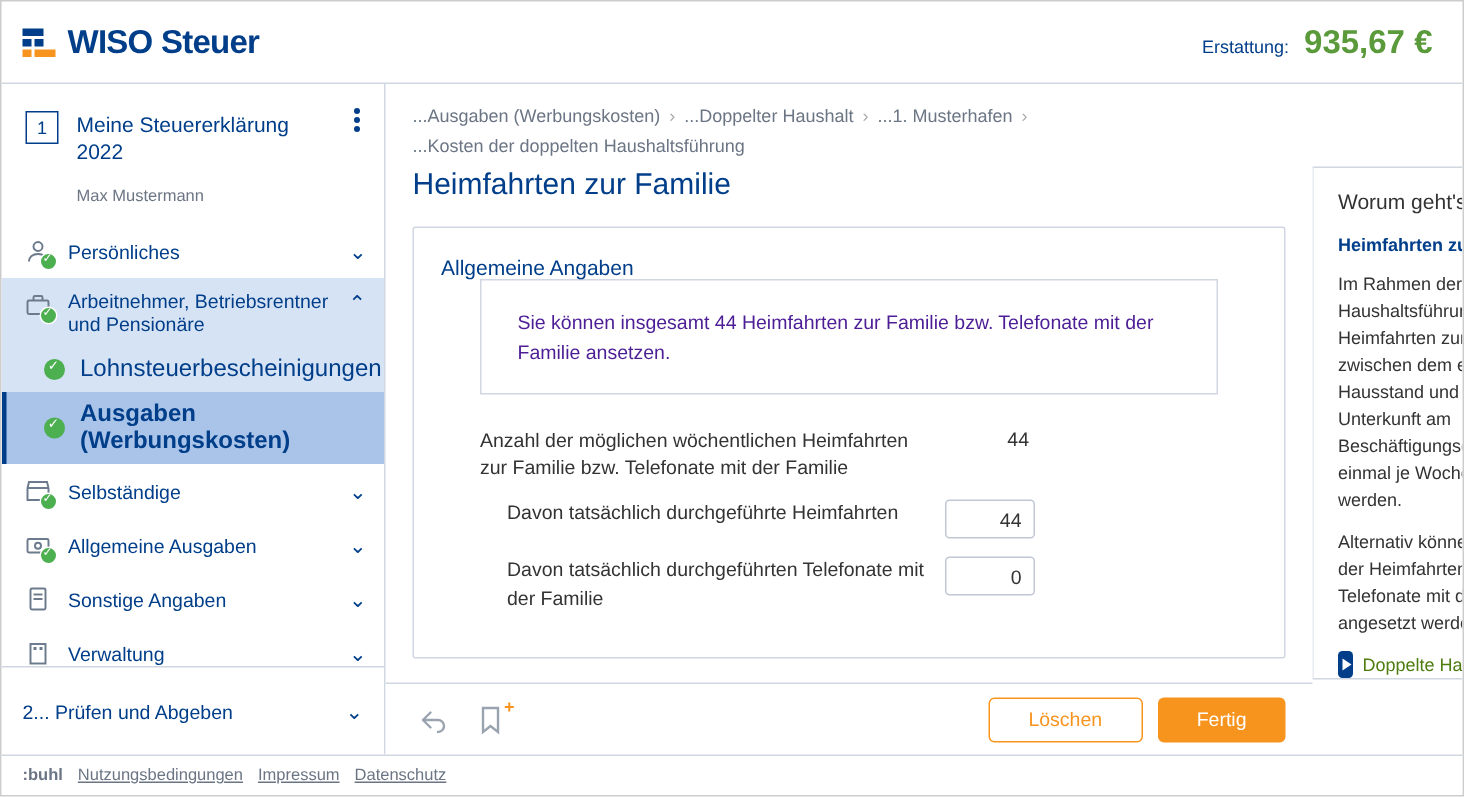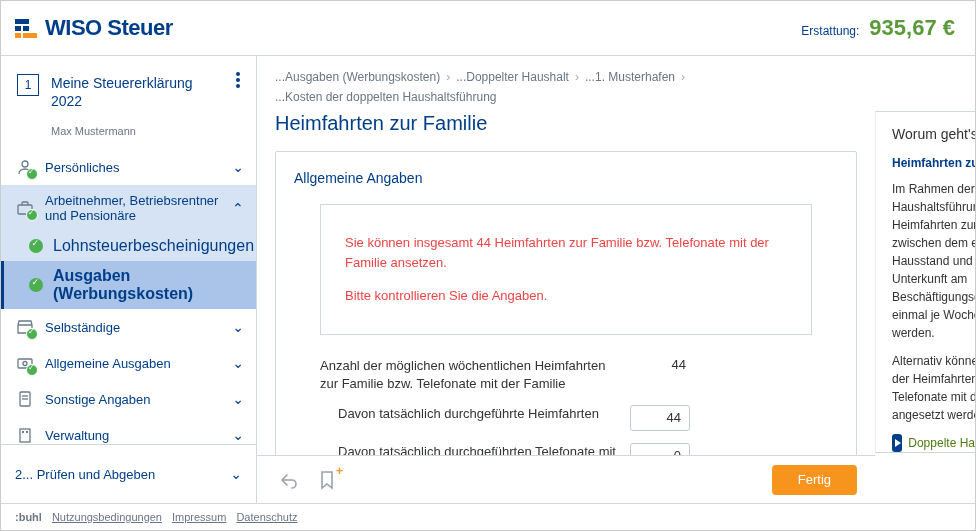--- a/index.html
+++ b/index.html
@@ -40,22 +40,22 @@
 .sub-item.active .sub-label { font-weight: 600; }
 .sidebar-bottom { border-top: 1px solid #d0d7e2; padding: 12px 14px; }
 .sidebar-bottom .nav-item { padding-left: 0; }
 .main { flex: 1; display: flex; position: relative; overflow: hidden; }
 .content { flex: 1; overflow-y: auto; padding: 14px 0 0 18px; display: flex; flex-direction: column; }
 .breadcrumb { font-size: 12px; color: #6b7584; display: flex; align-items: flex-start; gap: 6px; flex-wrap: wrap; margin-bottom: 8px; }
 .breadcrumb span { color: #6b7584; }
 .breadcrumb .sep { color: #aaa; }
 .page-title { font-size: 20px; color: #003e8a; font-weight: 400; margin-bottom: 16px; }
 .card { background: #fff; border: 1px solid #d0d7e2; border-radius: 2px; margin-bottom: 20px; padding: 18px 18px 22px 18px; margin-right: 18px; }
-.card-title { font-size: 14px; color: #003e8a; margin-bottom: 18px; }
-.info-box { border: 1px solid #d0d7e2; padding: 28px 24px; margin: 0 26px 18px 26px; font-size: 13px; color: #ef4444; line-height: 1.5; }
+.card-title { font-size: 14px; color: #003e8a; }
+.info-box { border: 1px solid #d0d7e2; padding: 18px 24px; margin: 0 26px 18px 26px; font-size: 13px; color: #4c1d95; line-height: 1.5; }
 .info-box p { margin-bottom: 14px; }
 .info-box p:last-child { margin-bottom: 0; }
 .field-row { display: flex; align-items: flex-start; padding: 4px 26px 8px 26px; }
 .field-label { flex: 0 0 300px; font-size: 13px; color: #333; line-height: 1.4; }
 .field-label.indent { padding-left: 18px; }
 .field-val { width: 60px; text-align: right; font-size: 13px; color: #333; padding-right: 4px; }
 .field-input { width: 60px; height: 26px; border: 1px solid #c0c8d4; border-radius: 3px; text-align: right; padding: 0 8px; font-size: 13px; color: #333; }
 .field-spacer { flex: 0 0 10px; }
 .aside { width: 100px; flex-shrink: 0; border-left: 1px solid #e8ecf2; padding: 14px 0 14px 16px; position: relative; background: #fff; margin-top: 55px; height: 342px; border-top: 1px solid #d0d7e2; border-bottom: 1px solid #d0d7e2; overflow: hidden;}
 .aside-title { font-size: 14px; color: #333; margin-bottom: 14px; white-space: nowrap; }
@@ -126,21 +126,21 @@
         <div class="nav-icon">
           <svg width="20" height="20" viewBox="0 0 20 20">
               <circle cx="10" cy="7" r="3" fill="none" stroke="#6b7a8c" stroke-width="1.3"></circle>
               <path d="M4 17c0-3 2.5-5 6-5s6 2 6 5" fill="none" stroke="#6b7a8c" stroke-width="1.3"></path>
             </svg>
           <div class="check-badge"></div>
         </div>
         <div class="nav-label">Persönliches</div>
         <div class="chev">⌄</div>
       </div>
-      <div class="nav-item expanded" style="align-items:center">
+      <div class="nav-item expanded" style="align-items:flex-start">
         <div class="nav-icon">
           <svg width="20" height="20" viewBox="0 0 20 20">
               <rect x="3" y="7" width="14" height="9" rx="1" fill="none" stroke="#6b7a8c" stroke-width="1.3"></rect>
               <path d="M7 7V5a1 1 0 011-1h4a1 1 0 011 1v2" fill="none" stroke="#6b7a8c" stroke-width="1.3"></path>
             </svg>
           <div class="check-badge"></div>
         </div>
         <div class="nav-label">Arbeitnehmer, Betriebsrentner und Pensionäre</div>
         <div class="chev" style="transform:rotate(180deg)">⌄</div>
       </div>
@@ -225,21 +225,20 @@
         <span>...1. Musterhafen</span>
           <span class="sep">›</span>
         <span>...Kosten der doppelten Haushaltsführung</span>
       </div>
       <div class="page-title">Heimfahrten zur Familie</div>
 
       <div class="card">
         <div class="card-title">Allgemeine Angaben</div>
         <div class="info-box">
           <p>Sie können insgesamt 44 Heimfahrten zur Familie bzw. Telefonate mit der Familie ansetzen.</p>
-          <p>Bitte kontrollieren Sie die Angaben.</p>
         </div>
         <div class="field-row">
           <div class="field-label">Anzahl der möglichen wöchentlichen Heimfahrten zur Familie bzw. Telefonate mit der Familie</div>
           <div class="field-spacer"></div>
           <div class="field-val">44</div>
         </div>
         <div class="field-row">
           <div class="field-label indent">Davon tatsächlich durchgeführte Heimfahrten</div>
           <div class="field-spacer"></div>
           <input class="field-input" value="44" style="">
@@ -285,20 +284,21 @@
             <path d="M4 9l5-5M4 9l5 5M4 9h10a4 4 0 010 8" fill="none" stroke="#9aa3b0" stroke-width="1.6" stroke-linecap="round"></path>
           </svg>
       </div>
       <div class="bb-icon" style="position:relative">
         <svg width="16" height="20" viewBox="0 0 16 20">
             <path d="M3 2h10v16l-5-4-5 4V2z" fill="none" stroke="#9aa3b0" stroke-width="1.6"></path>
           </svg>
         <span style="position:absolute;top:-2px;right:-2px;color:#f7941e;font-size:12px;font-weight:bold">+</span>
       </div>
       <div class="bb-spacer"></div>
+      <button class="btn btn-del">Löschen</button>
       <button class="btn btn-done">Fertig</button>
     </div>
   </div>
 </div>
 
 <div class="footer">
   <span class="buhl">:buhl</span>
   <a>Nutzungsbedingungen</a>
   <a>Impressum</a>
   <a>Datenschutz</a>

